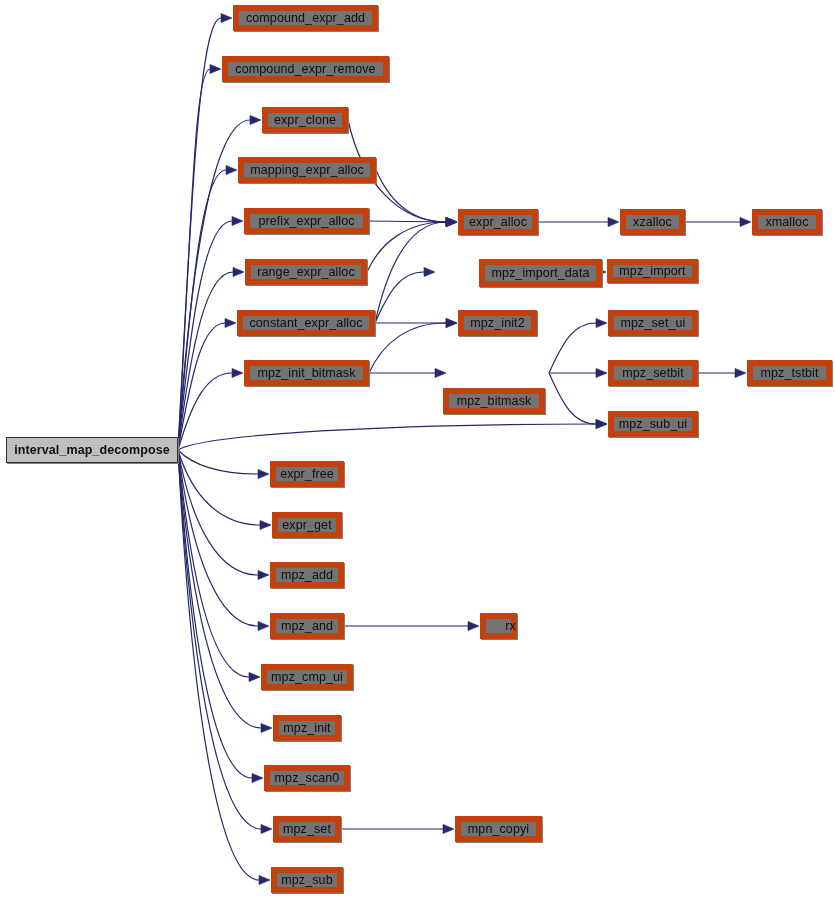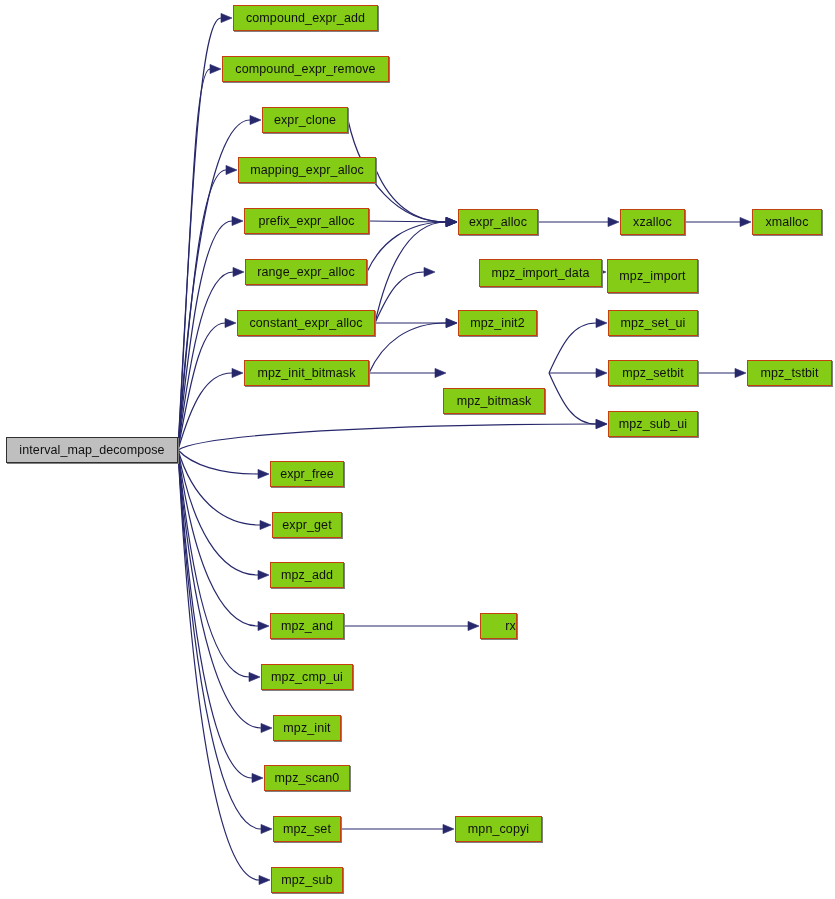--- a/index.html
+++ b/index.html
@@ -1,20 +1,20 @@
 <!DOCTYPE html>
 <html><head>
 <meta charset="utf-8">
 <style>
   html,body{margin:0;padding:0;background:#ffffff;}
   body{font-family:"Liberation Sans", sans-serif;}
   #canvas{position:relative;width:835px;height:899px;background:#ffffff;overflow:hidden;}
   svg#edges{position:absolute;left:0;top:0;width:835px;height:899px;}
-  .node{position:absolute;box-sizing:border-box;border:1px solid #c2410c;
-        background:#84cc16;display:flex;align-items:center;justify-content:center;
+  .node{position:absolute;box-sizing:border-box;border:6px solid #c2410c;
+        background:#737373;display:flex;align-items:center;justify-content:center;
         font-size:12.5px;color:#101010;white-space:nowrap;
         box-shadow:1px 1px 0 0 #808080;letter-spacing:.1px;}
   .node.root{background:#bfbfbf;border:1px solid #303030;}
   .nlabel{pointer-events:none;}
 </style>
 </head>
 <body>
 
 <div id="canvas">
   <svg id="edges" viewBox="0 0 835 899" xmlns="http://www.w3.org/2000/svg">
@@ -157,21 +157,21 @@
       <g>
         <path d="M344,626 L468,626" fill="none" stroke="#27286b" stroke-width="1.2"></path>
         <path d="M479.0,626.0 L468.0,630.6 L468.0,621.4 Z" fill="#27286b" stroke="#27286b" stroke-width="0.6"></path>
       </g>
       <g>
         <path d="M341,829 L443,829" fill="none" stroke="#27286b" stroke-width="1.2"></path>
         <path d="M454.0,829.0 L443.0,833.6 L443.0,824.4 Z" fill="#27286b" stroke="#27286b" stroke-width="0.6"></path>
       </g>
     </svg>
   <div id="nodes">
-      <div class="node root" style="left: 6px; top: 437px; width: 172px; height: 26px;">
+      <div class="node root" style="left: 6px; top: 437px; width: 172px; height: 26px; font-weight: bold;">
         <span class="nlabel">interval_map_decompose</span>
       </div>
       <div class="node" style="left: 233px; top: 5px; width: 145px; height: 26px;">
         <span class="nlabel">compound_expr_add</span>
       </div>
       <div class="node" style="left: 222px; top: 56px; width: 167px; height: 26px;">
         <span class="nlabel">compound_expr_remove</span>
       </div>
       <div class="node" style="left: 262px; top: 107px; width: 86px; height: 26px;">
         <span class="nlabel">expr_clone</span>
@@ -232,21 +232,21 @@
       </div>
       <div class="node" style="left: 480px; top: 613px; width: 37px; height: 26px; padding-left: 24px;">
         <span class="nlabel">rx</span>
       </div>
       <div class="node" style="left: 455px; top: 816px; width: 87px; height: 26px;">
         <span class="nlabel">mpn_copyi</span>
       </div>
       <div class="node" style="left: 620px; top: 209px; width: 65px; height: 26px;">
         <span class="nlabel">xzalloc</span>
       </div>
-      <div class="node" style="left: 607px; top: 259px; width: 91px; height: 34px; justify-content: center;">
+      <div class="node" style="left: 607px; top: 259px; width: 91px; height: 24px; justify-content: center;">
         <span class="nlabel">mpz_import</span>
       </div>
       <div class="node" style="left: 608px; top: 310px; width: 90px; height: 26px;">
         <span class="nlabel">mpz_set_ui</span>
       </div>
       <div class="node" style="left: 608px; top: 360px; width: 90px; height: 26px; justify-content: center;">
         <span class="nlabel">mpz_setbit</span>
       </div>
       <div class="node" style="left: 608px; top: 411px; width: 90px; height: 26px;">
         <span class="nlabel">mpz_sub_ui</span>

